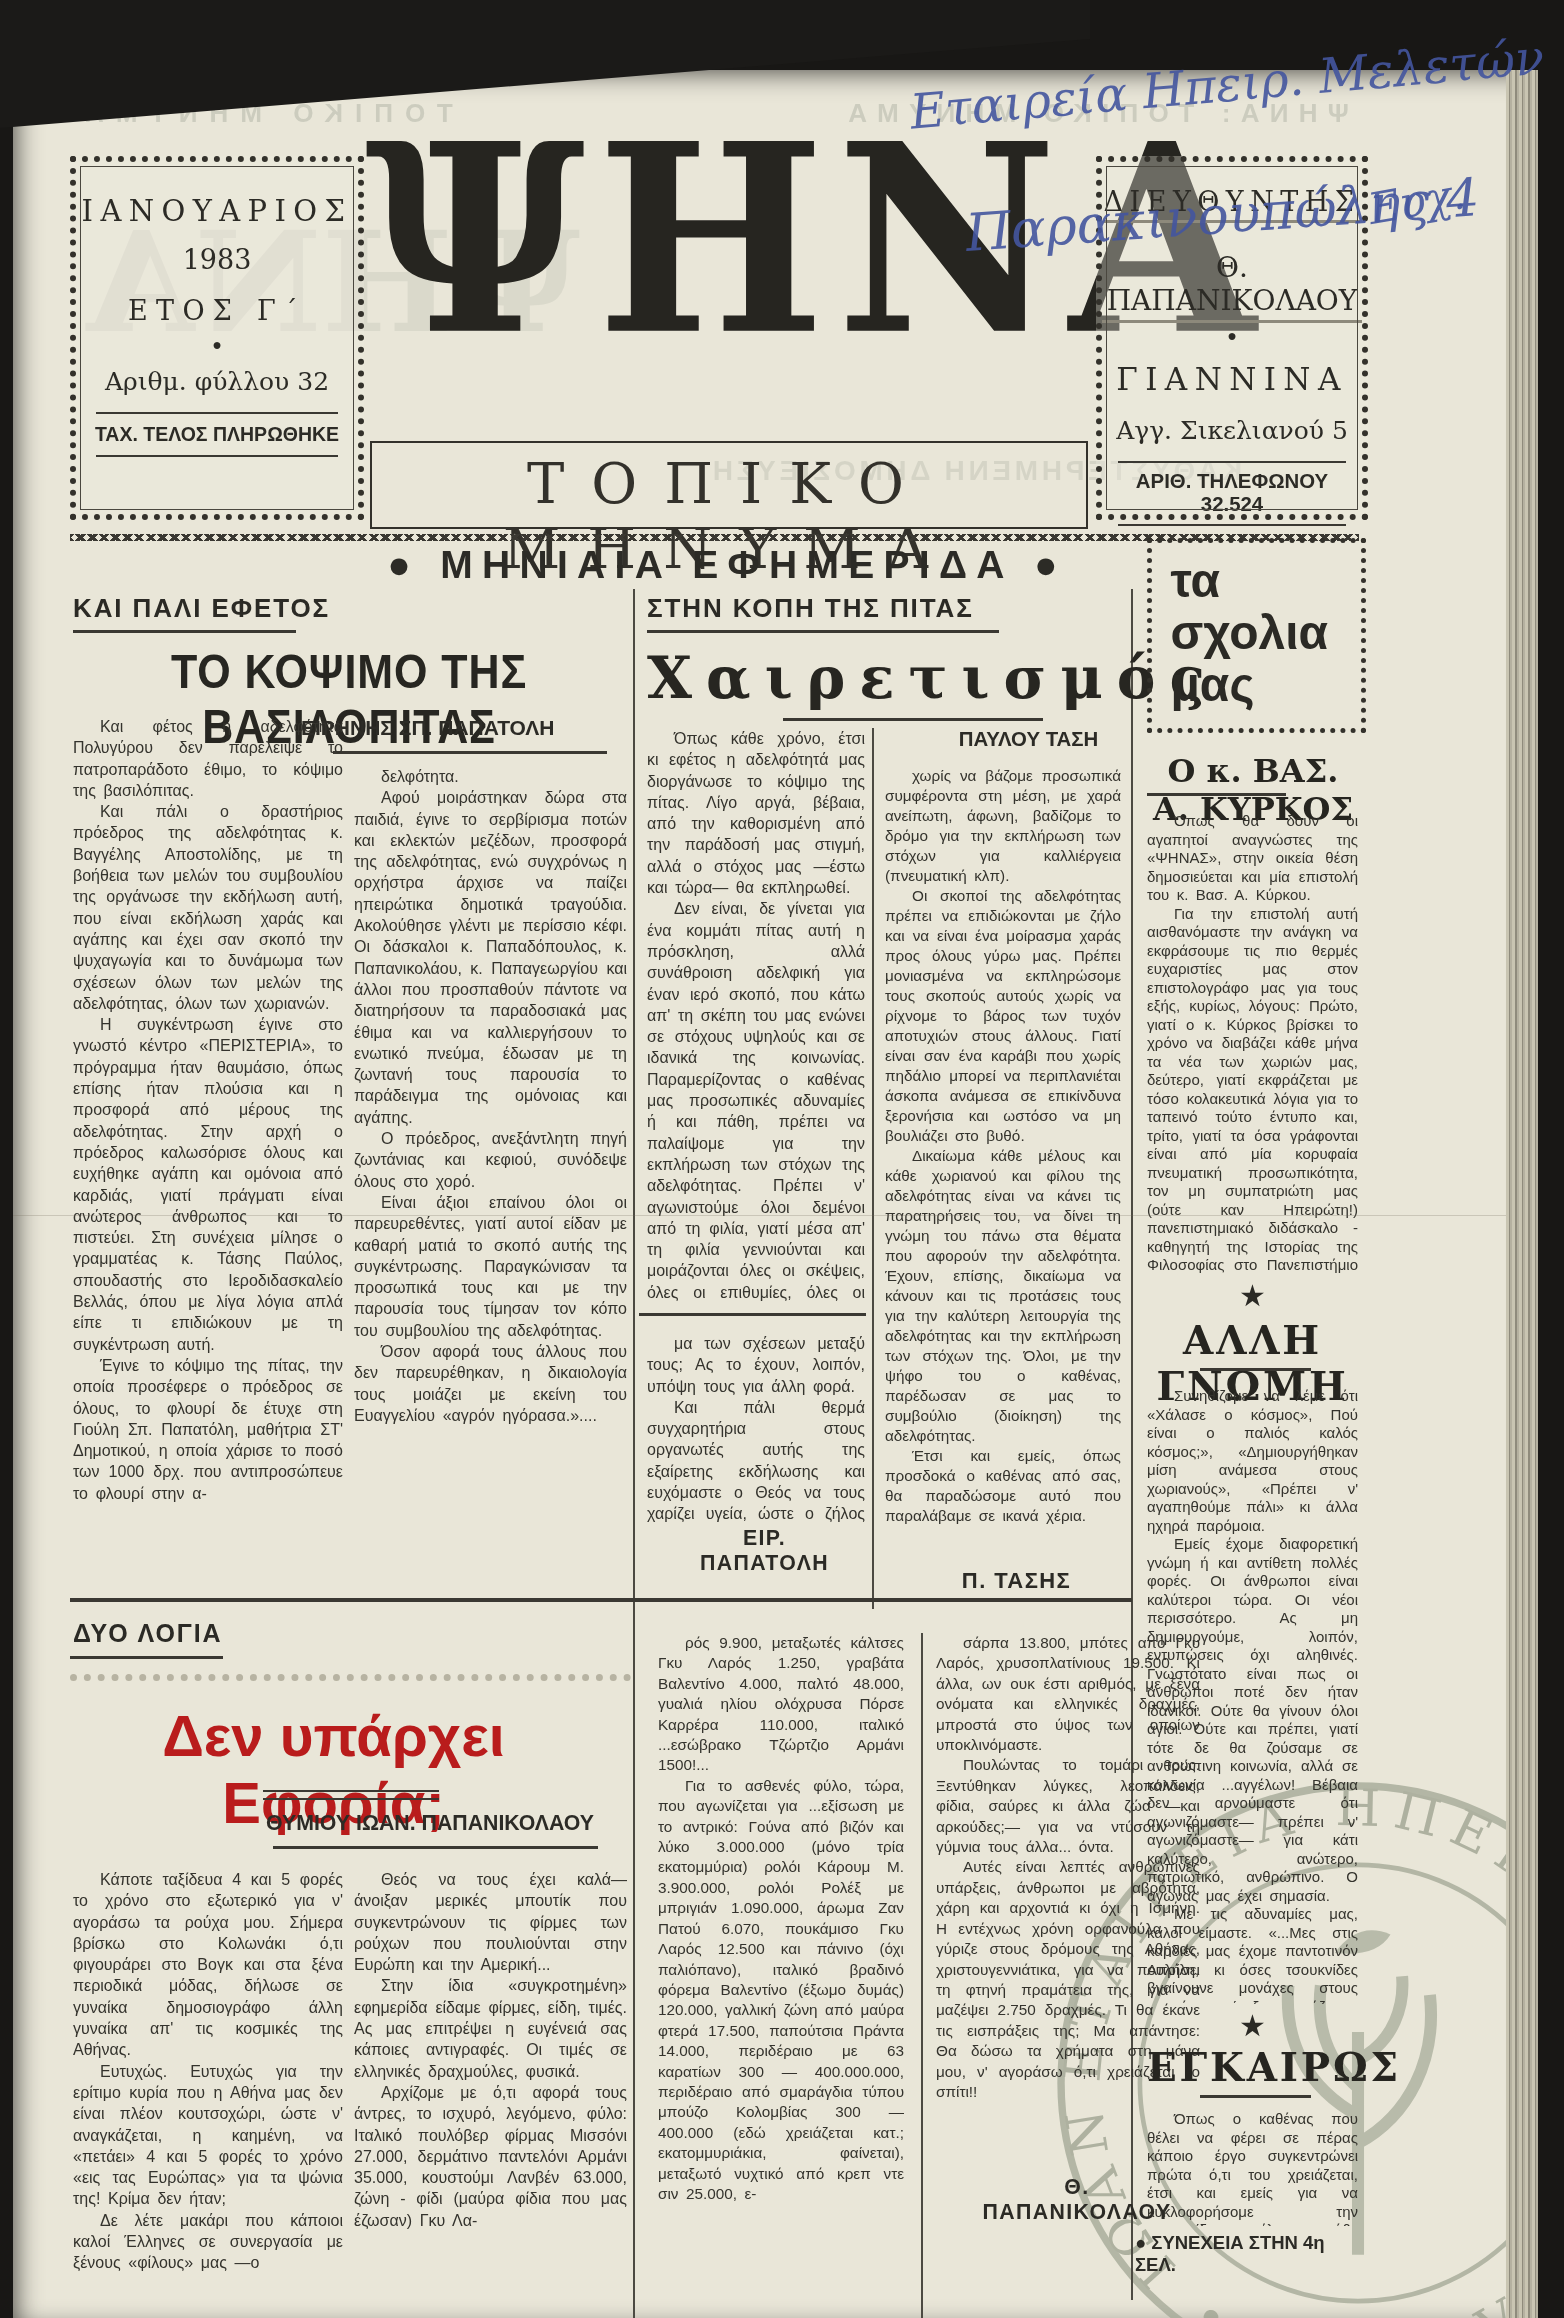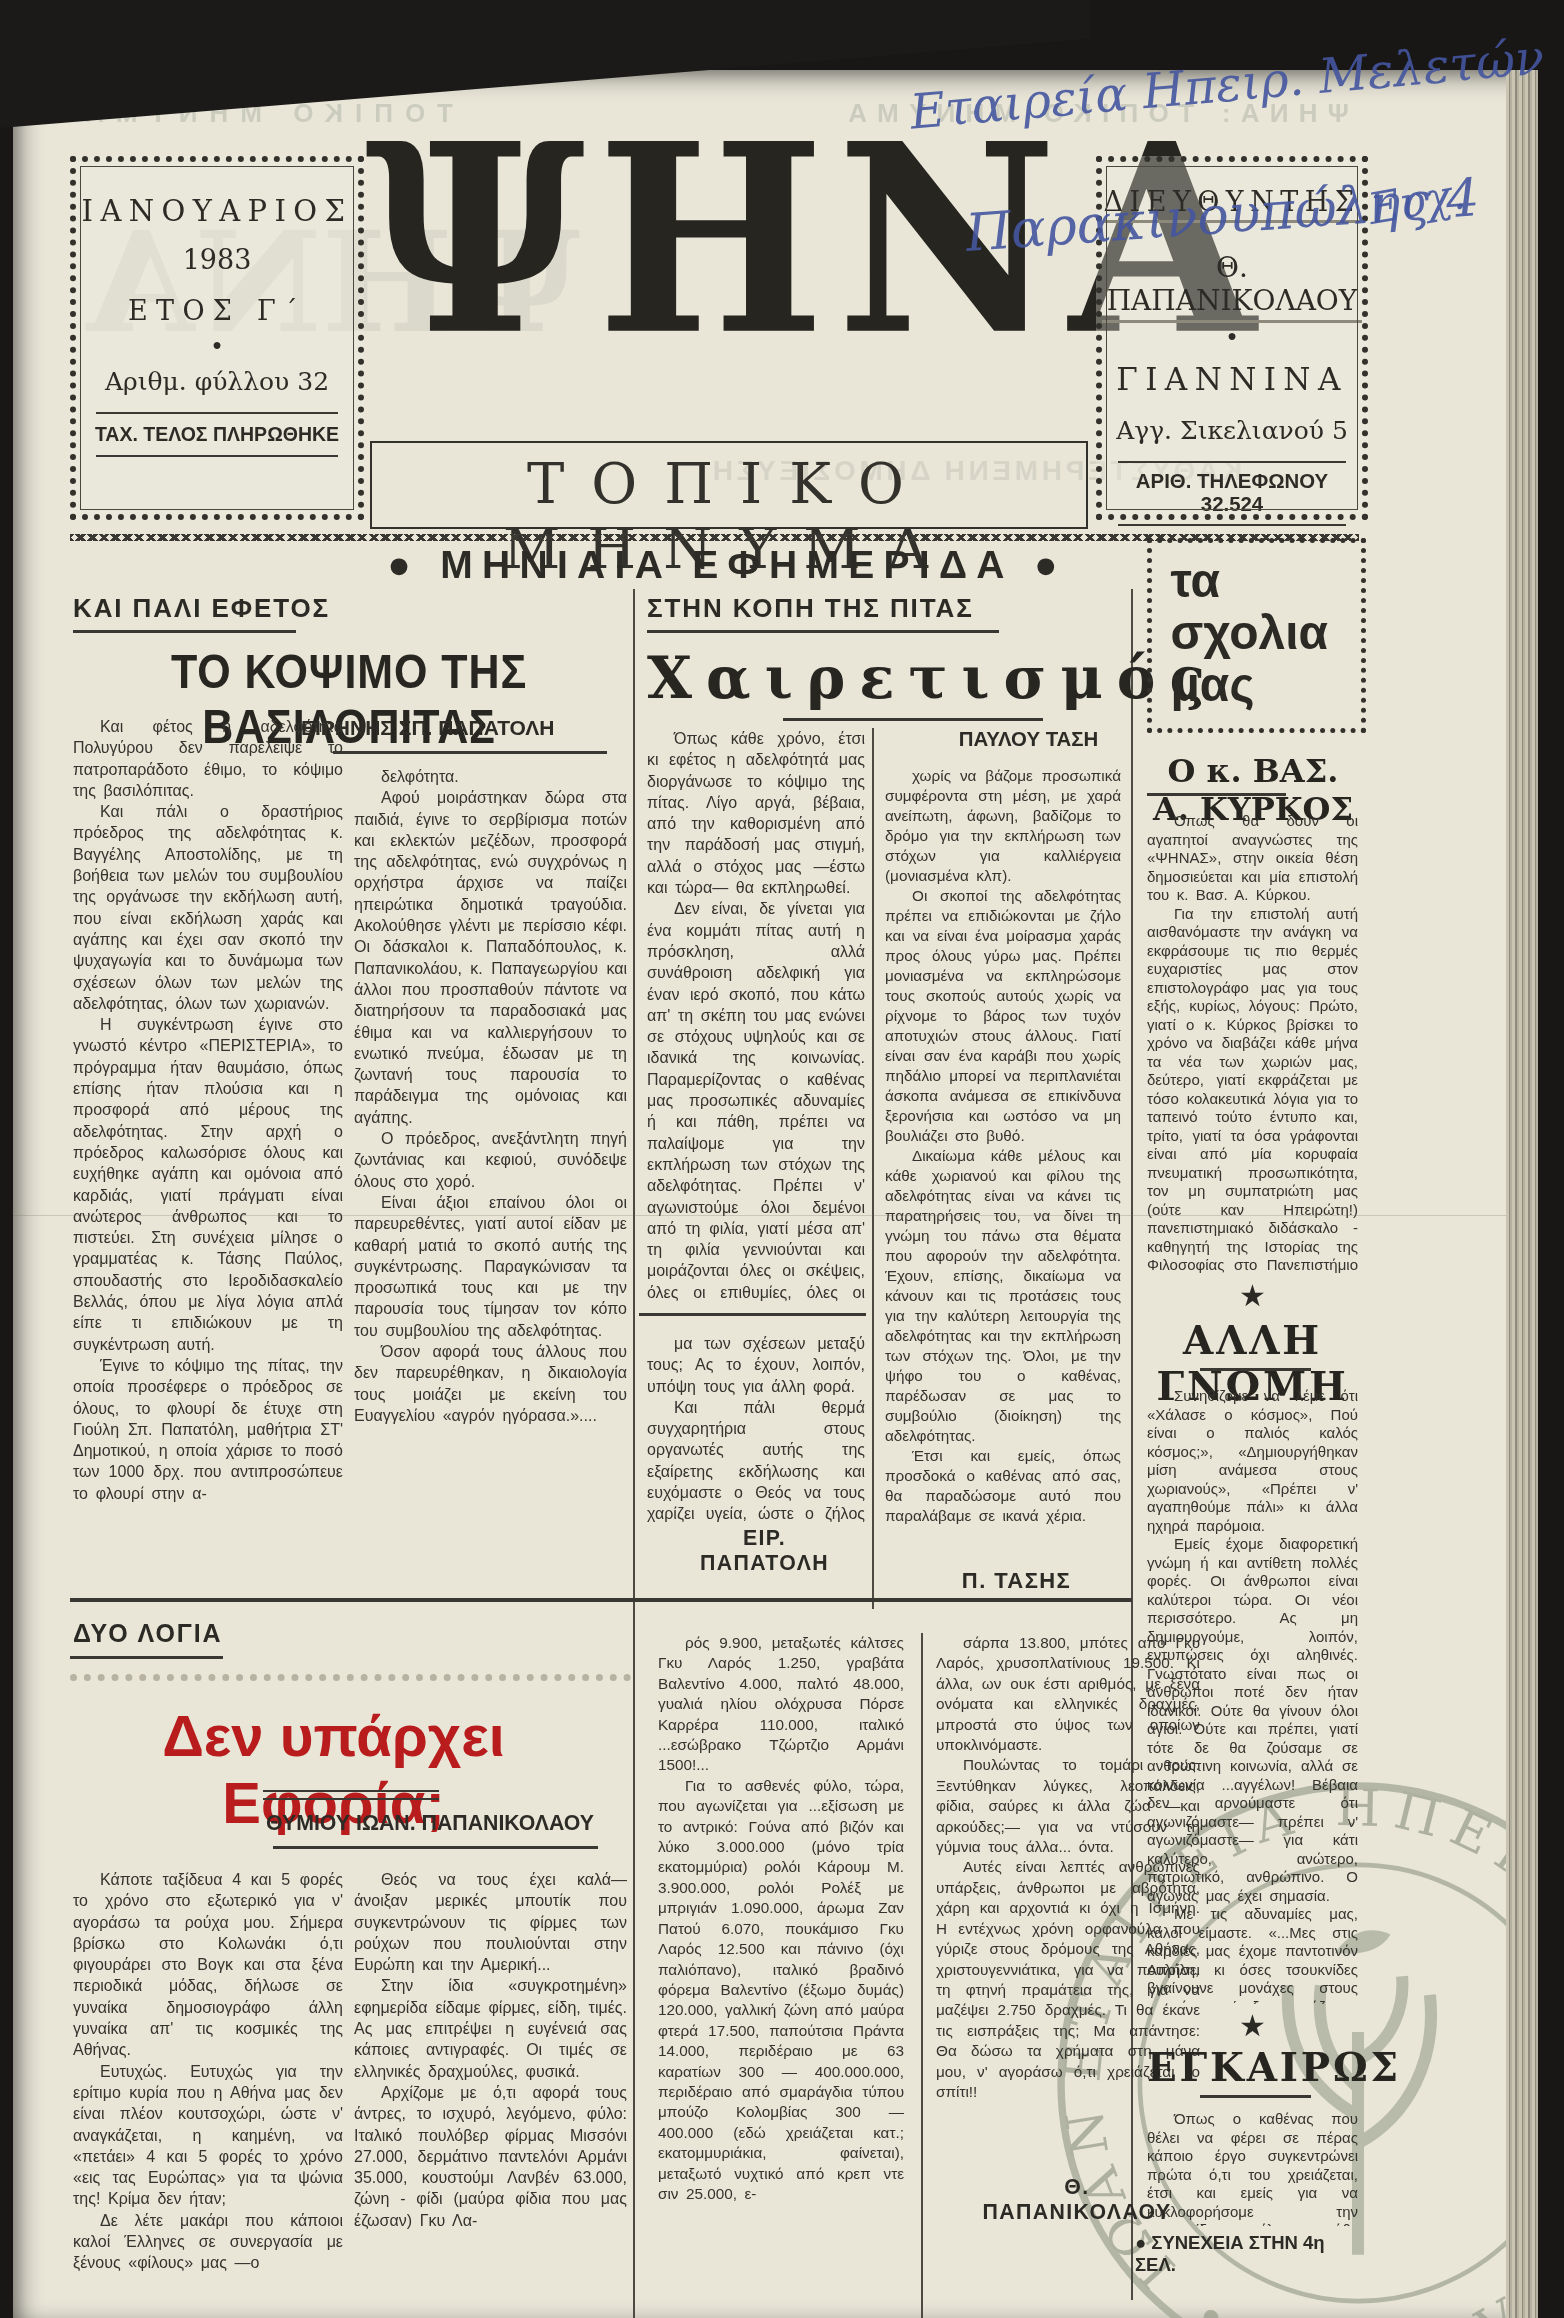--- a/index.html
+++ b/index.html
@@ -120,21 +120,21 @@
       <p>Δεν είναι, δε γίνεται για ένα κομμάτι πίτας αυτή η πρόσκληση, αλλά συνάθροιση αδελφική για έναν ιερό σκοπό, που κάτω απ' τη σκέπη του μας ενώνει σε στόχους υψηλούς και σε ιδανικά της κοινωνίας. Παραμερίζοντας ο καθένας μας προσωπικές αδυναμίες ή και πάθη, πρέπει να παλαίψομε για την εκπλήρωση των στόχων της αδελφότητας. Πρέπει ν' αγωνιστούμε όλοι δεμένοι από τη φιλία, γιατί μέσα απ' τη φιλία γεννιούνται και μοιράζονται όλες οι σκέψεις, όλες οι επιθυμίες, όλες οι προσδοκίες. Έτσι, χωρίς να ειπωθεί κάποια λέξη κακή, χωρίς καμιά διάθεση για κριτική,</p>
     </div>
   <div class="abs rule" style="left:626px;top:1243px;width:227px;height:2.8px;"></div>
   <div class="abs body-col" style="left:634px;top:1263px;width:218px;height:195px;">
       <p>μα των σχέσεων μεταξύ τους; Ας το έχουν, λοιπόν, υπόψη τους για άλλη φορά.</p>
       <p>Και πάλι θερμά συγχαρητήρια στους οργανωτές αυτής της εξαίρετης εκδήλωσης και ευχόμαστε ο Θεός να τους χαρίζει υγεία, ώστε ο ζήλος και οι προσπάθειές τους να είναι παντοτεινά.</p>
     </div>
   <div class="abs sig" style="left:668px;top:1456px;width:167px;text-align:center;font-size:21.3px;">ΕΙΡ.  ΠΑΠΑΤΟΛΗ</div>
 
   <div class="abs body-col" style="left:872px;top:696px;width:236px;height:794px;font-size:15.3px;line-height:20px;">
-      <p>χωρίς να βάζομε προσωπικά συμφέροντα στη μέση, με χαρά ανείπωτη, άφωνη, βαδίζομε το δρόμο για την εκπλήρωση των στόχων για καλλιέργεια (μονιασμένα κλπ).</p>
+      <p>χωρίς να βάζομε προσωπικά συμφέροντα στη μέση, με χαρά ανείπωτη, άφωνη, βαδίζομε το δρόμο για την εκπλήρωση των στόχων για καλλιέργεια (πνευματική κλπ).</p>
       <p>Οι σκοποί της αδελφότητας πρέπει να επιδιώκονται με ζήλο και να είναι ένα μοίρασμα χαράς προς όλους γύρω μας. Πρέπει μονιασμένα να εκπληρώσομε τους σκοπούς αυτούς χωρίς να ρίχνομε το βάρος των τυχόν αποτυχιών στους άλλους. Γιατί είναι σαν ένα καράβι που χωρίς πηδάλιο μπορεί να περιπλανιέται άσκοπα ανάμεσα σε επικίνδυνα ξερονήσια και ωστόσο να μη βουλιάζει στο βυθό.</p>
       <p>Δικαίωμα κάθε μέλους και κάθε χωριανού και φίλου της αδελφότητας είναι να κάνει τις παρατηρήσεις του, να δίνει τη γνώμη του πάνω στα θέματα που αφορούν την αδελφότητα. Έχουν, επίσης, δικαίωμα να κάνουν και τις προτάσεις τους για την καλύτερη λειτουργία της αδελφότητας και την εκπλήρωση των στόχων της. Όλοι, με την ψήφο του ο καθένας, παρέδωσαν σε μας το συμβούλιο (διοίκηση) της αδελφότητας.</p>
       <p>Έτσι και εμείς, όπως προσδοκά ο καθένας από σας, θα παραδώσομε αυτό που παραλάβαμε σε ικανά χέρια.</p>
     </div>
   <div class="abs sig" style="left:927px;top:1498px;width:153px;text-align:center;font-size:22px;">Π.  ΤΑΣΗΣ</div>
 
   <div class="abs rule" style="left:57px;top:1528px;width:1062px;height:4.2px;"></div>
 
   <div class="abs txt kicker" style="left:60px;top:1549px;font-size:25px;">ΔΥΟ ΛΟΓΙΑ</div>
   <div class="abs rule" style="left:57px;top:1586px;width:153px;height:3.2px;"></div>

